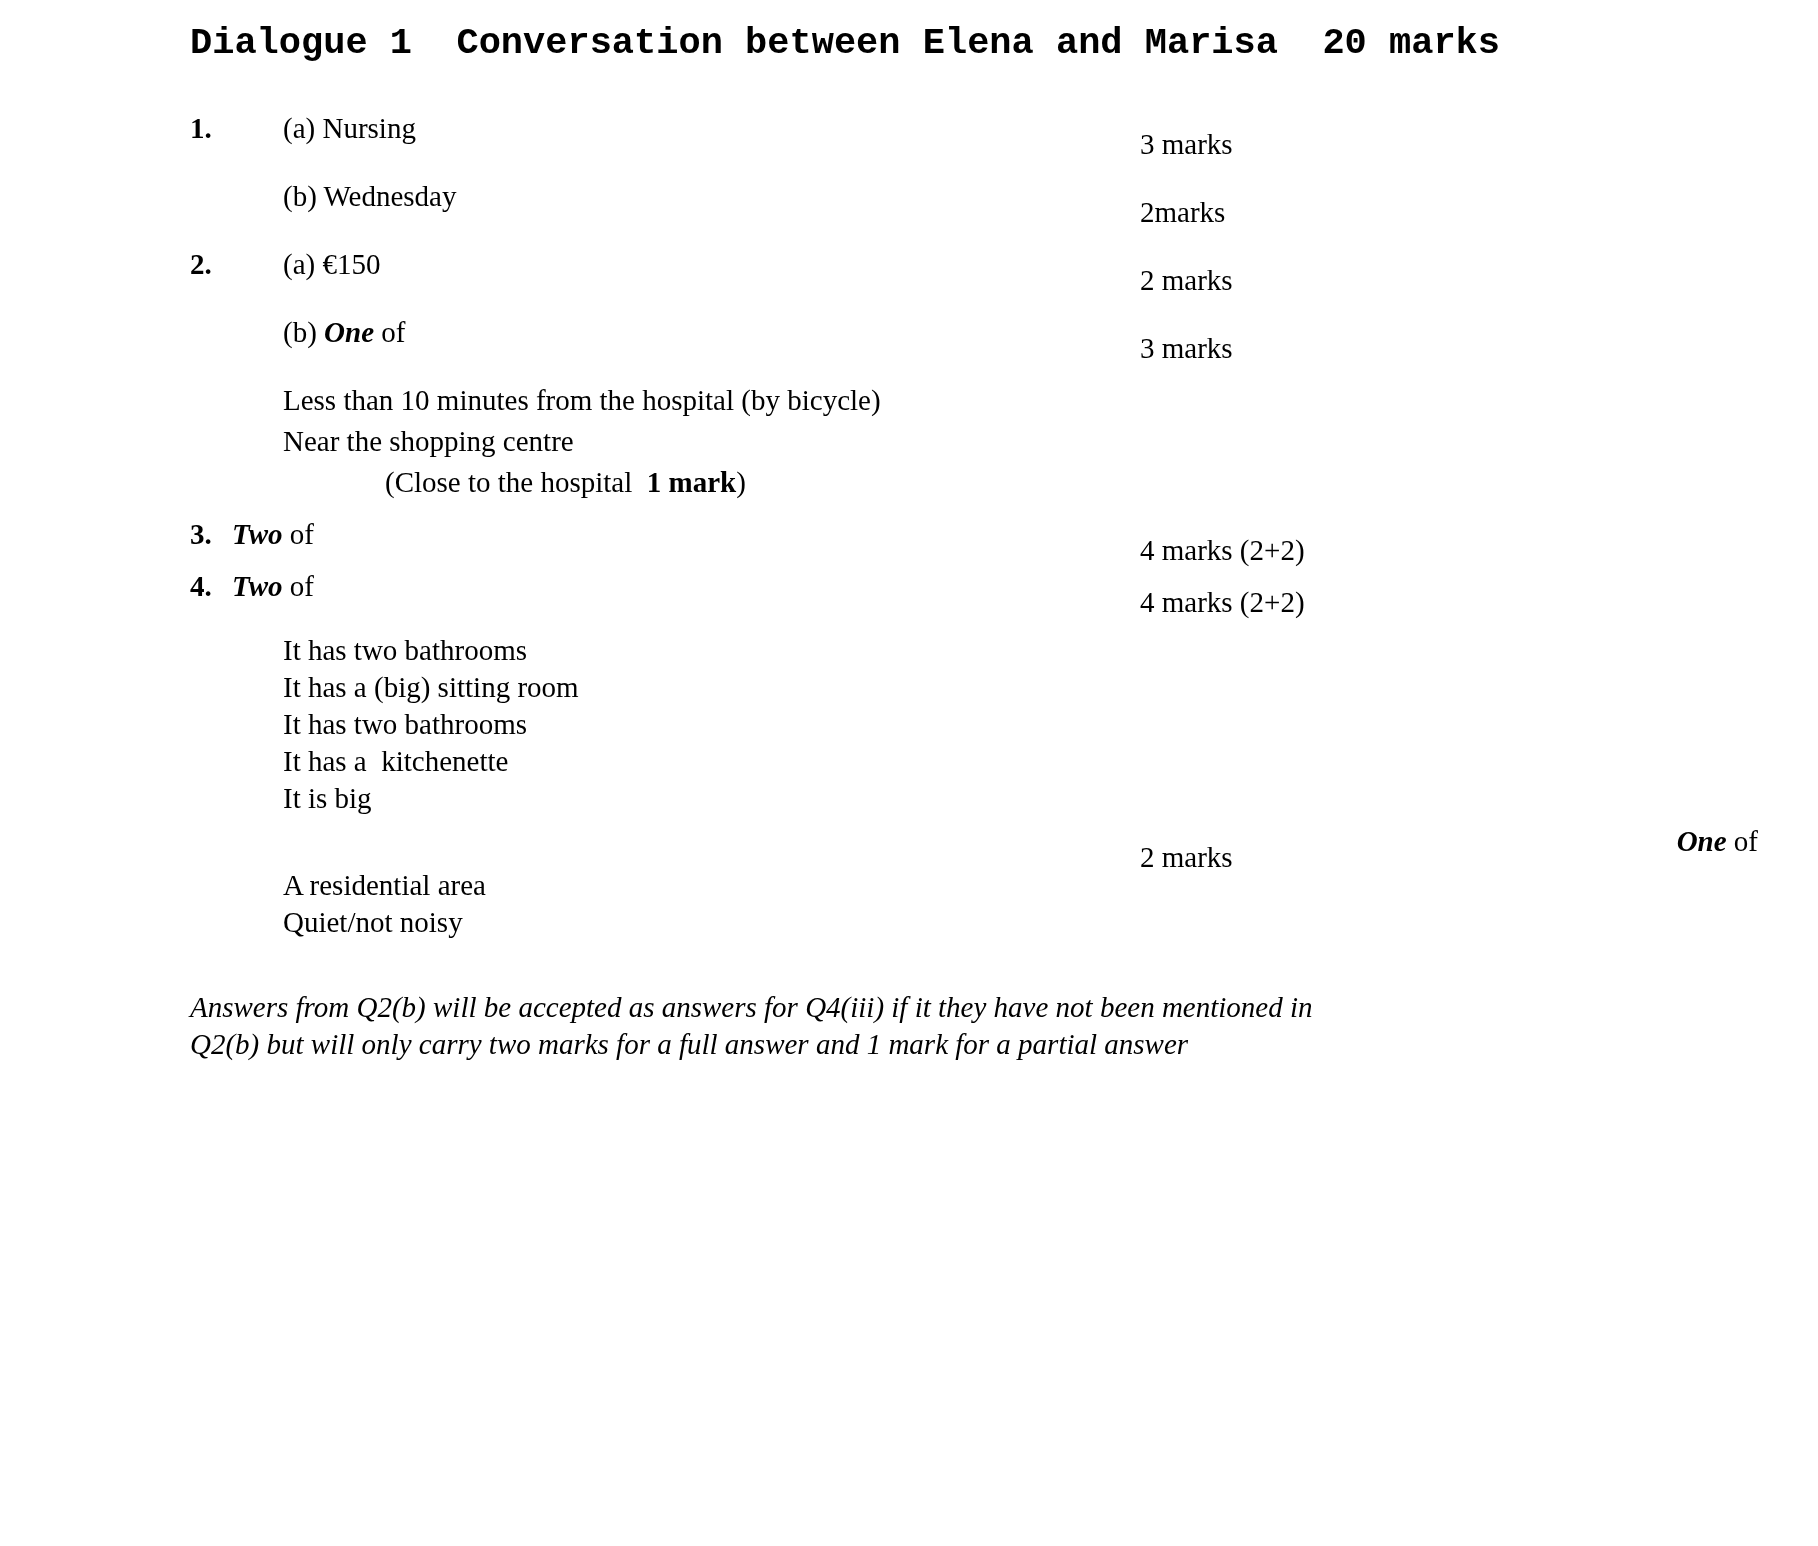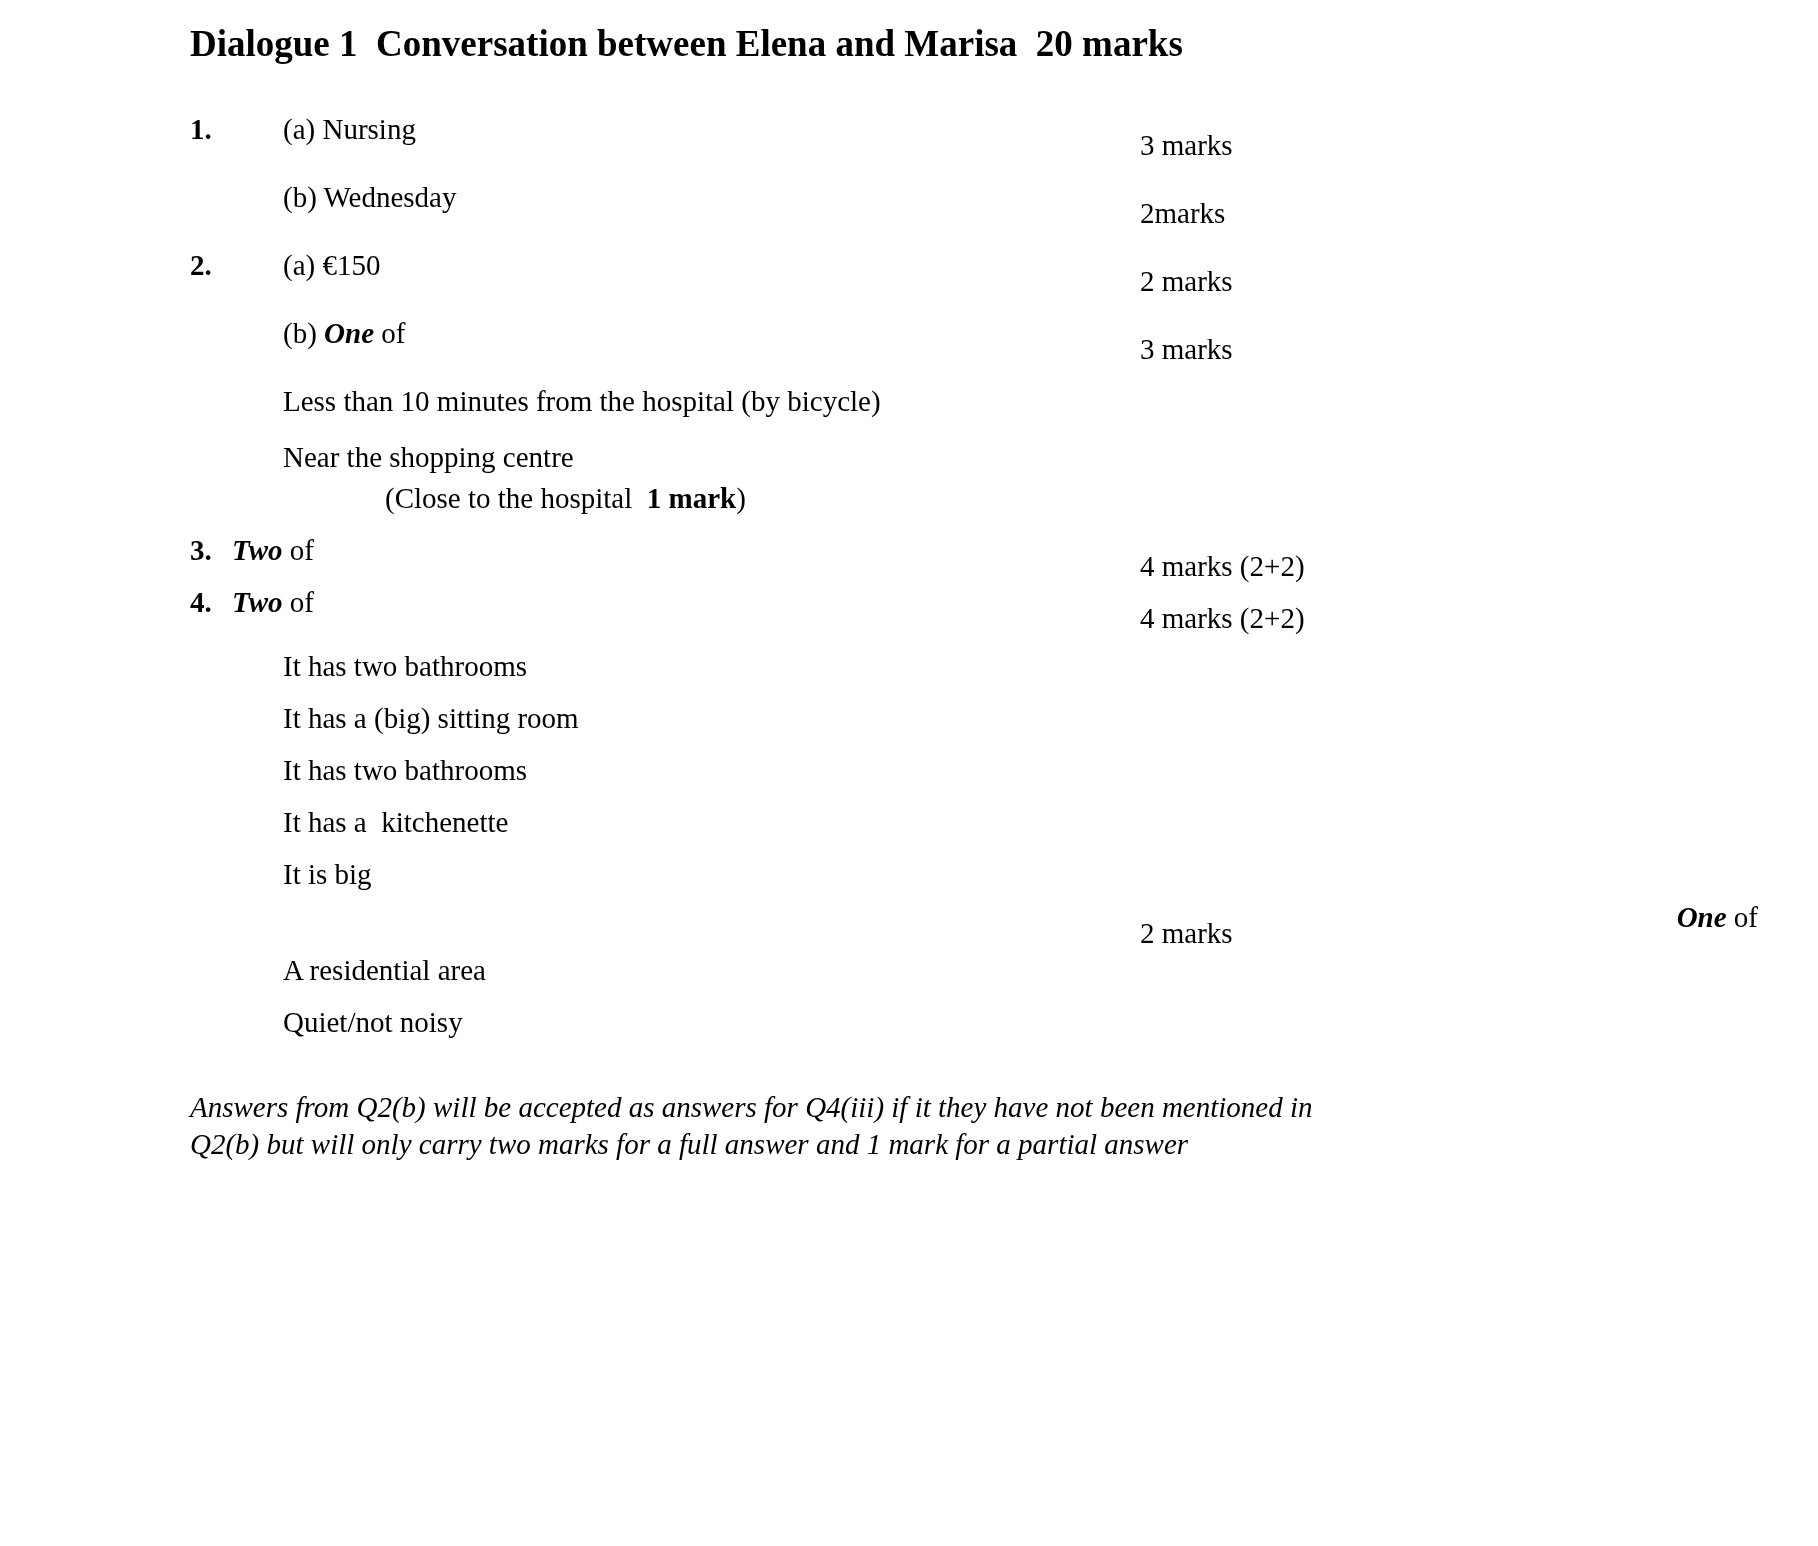--- a/index.html
+++ b/index.html
@@ -13,21 +13,21 @@
     font-family: "Liberation Serif", "DejaVu Serif", serif;
     font-size: 29px;
     padding: 22px 60px 60px 190px;
   }
   .t { white-space: pre-wrap; }
   .title {
     font-size: 37px;
     font-weight: bold;
     margin: 0 0 44px 0;
     white-space: pre-wrap;
-    font-family: Liberation Serif, serif;
+    font-family: Liberation Mono, monospace;
   }
   .row { position: relative; line-height: 40px; }
   .spaced { margin-bottom: 28px; }
   .qnum { position: absolute; left: 0; top: 0; font-weight: bold; }
   .indent-1 { padding-left: 93px; }
   .indent-hdr { padding-left: 42px; }
   .indent-note { padding-left: 195px; }
   .indent-sub { padding-left: 50px; }
   .marks {
     position: absolute;
@@ -35,21 +35,21 @@
     top: 16px;
     font-weight: normal;
     white-space: pre-wrap;
   }
   .options {
     list-style: none;
     margin: 0 0 16px 0;
     padding: 0 0 0 93px;
     line-height: 41px;
   }
-  .options li { white-space: pre-wrap; margin-top: 15px; }
+  .options li { white-space: pre-wrap; }
   .bi { font-weight: bold; font-style: italic; }
   .it { }
   .b  { font-weight: bold; }
   .hdr-gap { margin-bottom: 12px; }
   .hdr-gap-lg { margin-bottom: 26px; }
   .sub-gap { margin-bottom: 6px; margin-top: 2px; text-align: right; }
   .footer-note {
     font-style: italic;
     max-width: 1180px;
     margin-top: 48px;

